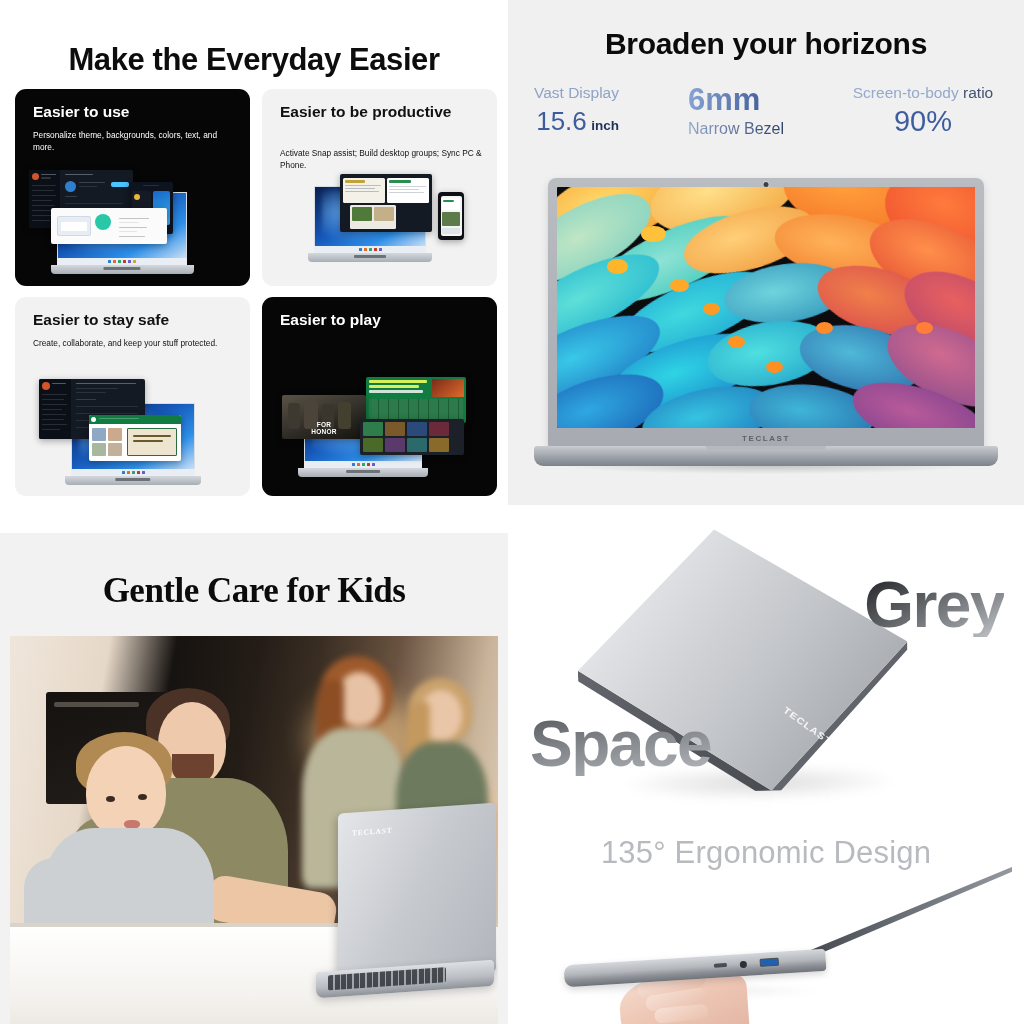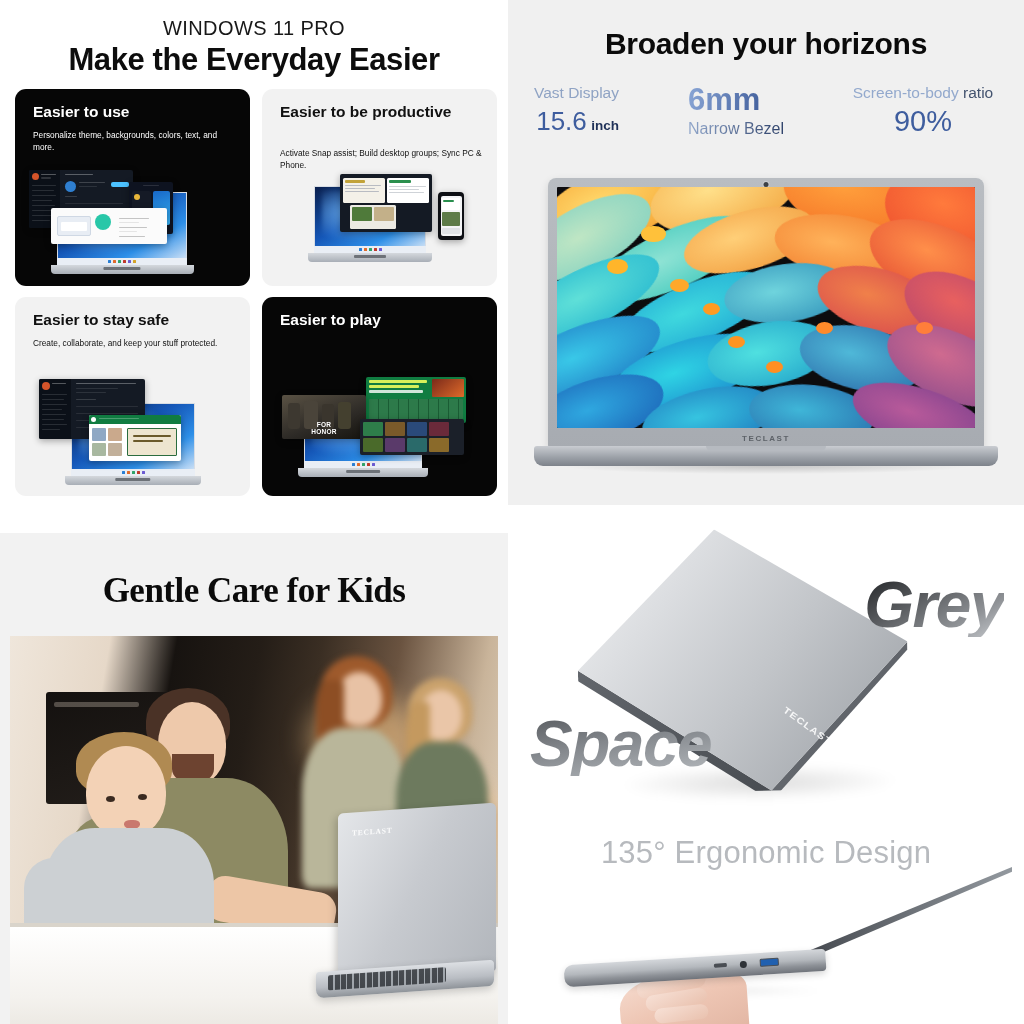--- a/index.html
+++ b/index.html
@@ -201,21 +201,21 @@
     box-shadow:0 3px 8px rgba(0,0,0,.2);
   }
   .pl-keys{
     position:absolute; left:12px; top:4px; width:118px; height:15px;
     background:repeating-linear-gradient(90deg,#2f3338 0 5px,#9aa0a6 5px 6.5px);
     opacity:.85; border-radius:2px;
   }
 
   
   .sg-word{
-    position:absolute; font-weight:bold; letter-spacing:-1.5px; line-height:1;font-style:italic;
+    position:absolute; font-weight:bold; letter-spacing:-1.5px; line-height:1;
   }
   #sg-grey{
     right:20px; top:68px; font-size:64px;
     background:linear-gradient(150deg,#2f3134 12%,#8d9094 72%,#c6c9cd 100%);
     -webkit-background-clip:text; background-clip:text; color:transparent;
   }
   #sg-space{
     left:22px; top:207px; font-size:64px;
     background:linear-gradient(170deg,#55585c 0%,#83878c 45%,#b6babe 100%);
     -webkit-background-clip:text; background-clip:text; color:transparent;
@@ -296,21 +296,20 @@
     filter:blur(3px);
   }
 </style>
 </head>
 <body>
 
 <div class="page">
 
   <div class="quad" id="q-tl">
 
-    <div class="w11-kicker">WINDOWS 11 PRO</div>
     <div class="w11-title">Make the Everyday Easier</div>
 
     <div class="w11-grid">
 
       <div class="w11-card dark" id="card-use">
         <div class="card-h">Easier to use</div>
         <div class="card-p">Personalize theme, backgrounds, colors, text, and more.</div>
         <div class="card-art">
 
           <div class="mini-laptop" style="left:42px;top:28px;width:130px;height:82px;">

